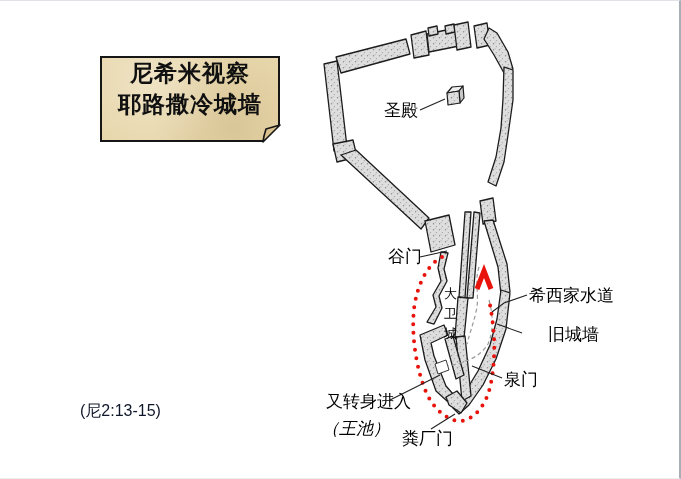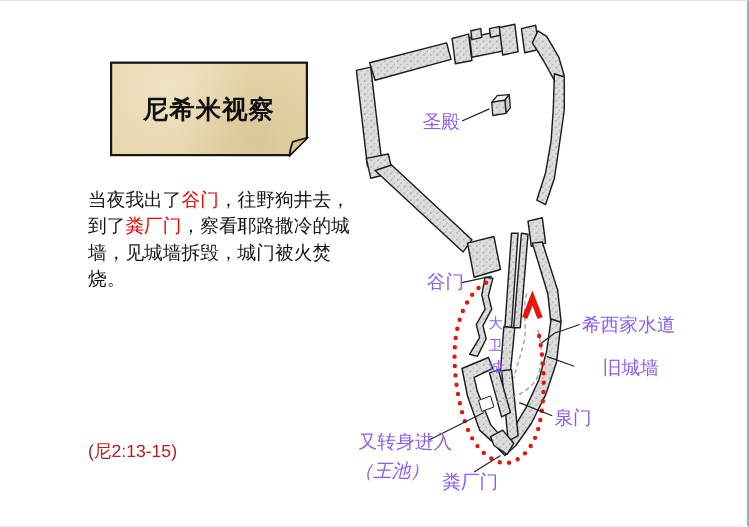--- a/index.html
+++ b/index.html
@@ -15,54 +15,54 @@
     border-bottom:1px solid #edeff1;
   }
   
   .title-box{
     position:absolute;left:100px;top:56px;width:176px;height:82px;
     background:#e8d7ac;
     background-image:
       radial-gradient(circle at 28% 25%, rgba(255,255,255,.30), rgba(255,255,255,0) 55%),
       radial-gradient(circle at 75% 85%, rgba(150,120,60,.18), rgba(150,120,60,0) 55%);
     border:2.5px solid #161616;
-    display:flex;flex-direction:row;align-items:center;justify-content:center;
+    display:flex;flex-direction:column;align-items:center;justify-content:flex-start;
   }
   .title-line{
     font-size:23px;font-weight:bold;color:#101010;line-height:31px;
     letter-spacing:1px;white-space:nowrap;
   }
   .fold-svg{position:absolute;right:-2.5px;bottom:-2.5px;display:block;}
   
   .text-col{position:absolute;left:80px;top:170px;width:250px;}
   .text-col p{margin:0 0 13px 0;font-size:17px;line-height:24px;color:#141414;}
   .hl{color:#ee0000;}
-  .citation{font-size:16px;color:#b91c1c;line-height:22px;}
+  .citation{font-size:16px;color:#0f172a;line-height:22px;}
   
   .map-label{
-    position:absolute;font-size:17px;color:#8b5cf6;line-height:19px;white-space:nowrap;
+    position:absolute;font-size:17px;color:#000000;line-height:19px;white-space:nowrap;
   }
   .map-label.vertical{width:18px;white-space:normal;word-break:break-all;line-height:20px;font-size:13px;}
   svg.map{position:absolute;left:0;top:0;}
 </style>
 </head>
 <body>
 
 <div class="frame"></div>
 
 <div class="title-box">
   <div class="title-line">尼希米视察</div>
+  <div class="title-line">耶路撒冷城墙</div>
   <svg class="fold-svg" width="19" height="19">
     <polygon points="0,19 19,19 19,0" fill="#ffffff"></polygon>
     <polygon points="1,18 18,1 4,5 2,12" fill="#d9c28e" stroke="#161616" stroke-width="1.6" stroke-linejoin="round"></polygon>
   </svg>
 </div>
 
 <div class="text-col">
-    <p><span>当夜我出了</span><span class="hl">谷门</span><span>，往野狗井去，到了</span><span class="hl">粪厂门</span><span>，察看耶路撒冷的城墙，见城墙拆毁，城门被火焚烧。</span></p>
   </div>
 <div class="citation" style="position:absolute;left:80px;top:400px;">(尼2:13-15)</div>
 
 <svg class="map" width="681" height="479" viewBox="0 0 681 479">
   <defs>
     <pattern id="stip" width="6" height="6" patternUnits="userSpaceOnUse">
       <rect width="6" height="6" fill="#dedede"></rect>
       <circle cx="1.5" cy="1.8" r="0.75" fill="#909090"></circle>
       <circle cx="4.4" cy="4.6" r="0.7" fill="#a3a3a3"></circle>
       <circle cx="3.2" cy="0.6" r="0.55" fill="#b5b5b5"></circle>

